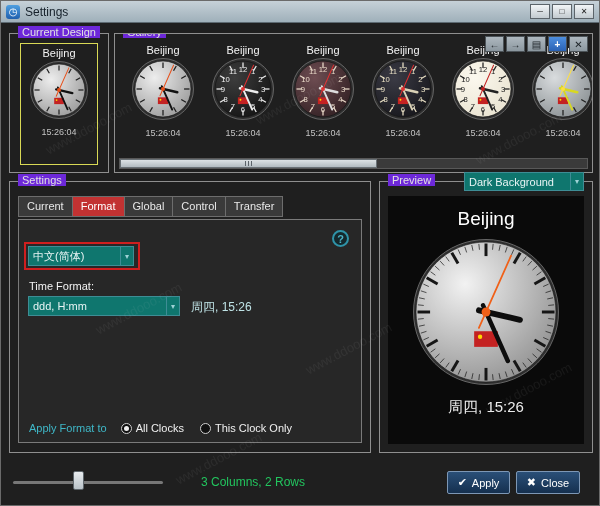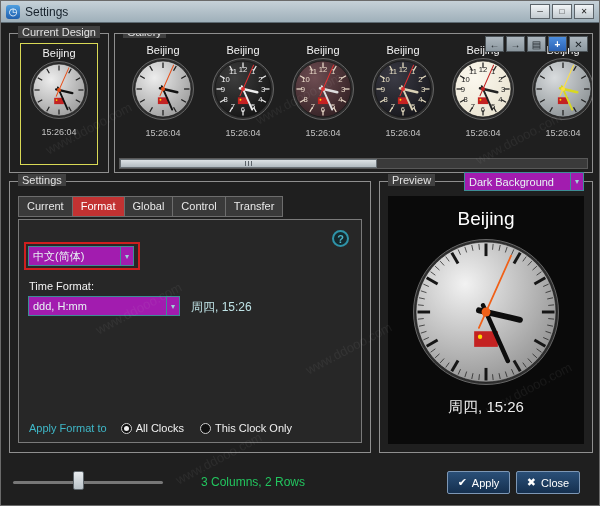--- a/index.html
+++ b/index.html
@@ -14,21 +14,21 @@
   .app-icon { width:14px; height:14px; border-radius:3px;
               background:linear-gradient(#4f9fe0,#1f5fae); color:#fff;
               font-size:10px; display:flex; align-items:center; justify-content:center; }
   .title-text { font-size:12px; color:#15202a; }
   .win-buttons { margin-left:auto; display:flex; gap:2px; }
   .win-btn { width:20px; height:15px; background:linear-gradient(#f2f5f7,#c3cbd0);
              border:1px solid #5c646a; color:#222; font-size:8px;
              display:flex; align-items:center; justify-content:center; cursor:default; }
   
   .group { position:absolute; border:1px solid #8f8f8f; }
-  .group-label { position:absolute; top:-8px; left:8px; background:#404040;
+  .group-label { position:absolute; top:-8px; left:8px; background:#6d28d9;
                  padding:0 4px; color:#e2e2e2; font-size:11px; }
   .content { position:absolute; top:22px; left:0; right:0; bottom:0; }
   
   .cd-box { left:8px; top:10px; width:100px; height:140px; }
   .cd-sel { position:absolute; left:10px; top:9px; width:78px; height:122px;
             border:1px solid #d9d955; display:flex; flex-direction:column;
             align-items:center; padding-top:2px; }
   .clock-name { color:#f4f4f4; font-size:11px; line-height:14px; }
   .clock-time { color:#c4c4c4; font-size:9px; margin-top:3px; }
   
@@ -49,21 +49,21 @@
   
   .set-box { left:8px; top:158px; width:362px; height:272px; }
   .tabs { position:absolute; left:8px; top:14px; display:flex; }
   .tab { padding:3px 8px 4px; font-size:11px; color:#e8e8e8; background:#3a3a3a;
          border:1px solid #6d6d6d; border-right:none; cursor:default; }
   .tab:last-child { border-right:1px solid #6d6d6d; }
   .tab.active { background:#c23232; color:#fff; }
   .tab-panel { position:absolute; left:8px; right:8px; top:37px; bottom:9px;
                border:1px solid #7a7a7a; background:#272727; }
   .field-label { position:absolute; color:#f2f2f2; font-size:11px; }
-  .combo { position:absolute; height:20px; background:#a21caf; border:1px solid #3e8d95;
+  .combo { position:absolute; height:20px; background:#0f766e; border:1px solid #3e8d95;
            color:#e8f4f4; font-size:11px; display:flex; align-items:center;
            padding:0 4px; }
   .combo .arrow { margin-left:auto; color:#9fd2d6; font-size:8px;
                   border-left:1px solid #3e8d95; padding-left:4px; align-self:stretch;
                   display:flex; align-items:center; }
   .annot { position:absolute; border:2px solid #cf1f1f; pointer-events:none; }
   .help { position:absolute; width:17px; height:17px; border-radius:50%;
           background:#14282c; border:2px solid #2f93a8; color:#4fb3c6; font-size:11px;
           font-weight:bold; display:flex; align-items:center; justify-content:center; }
   .fmt-preview { position:absolute; color:#bfe3e6; font-size:12px; }

